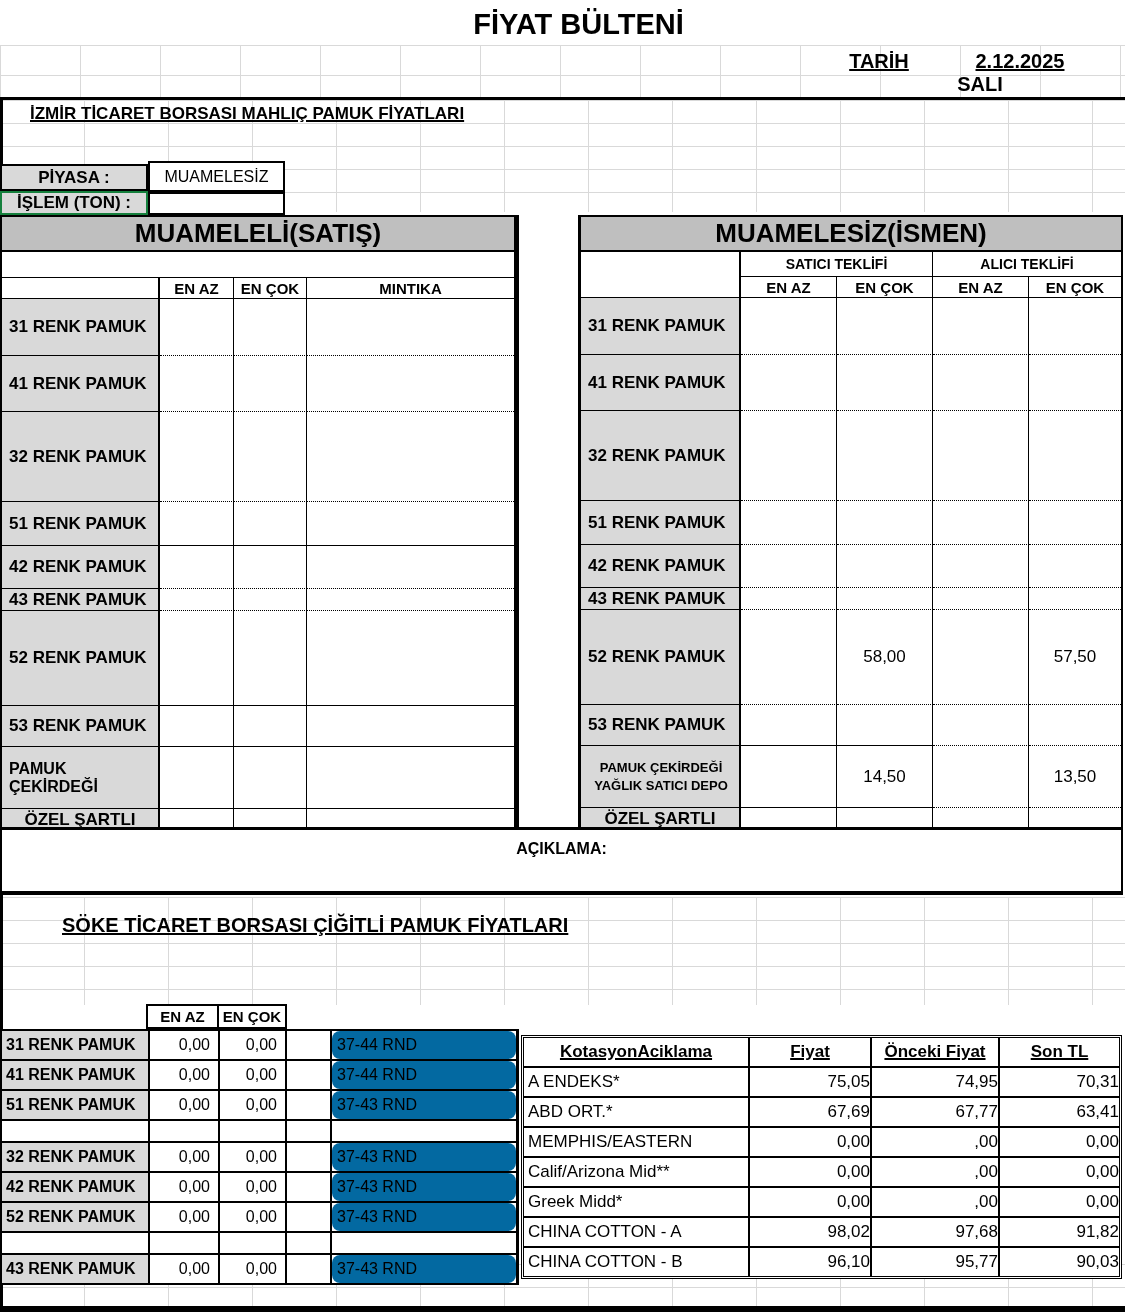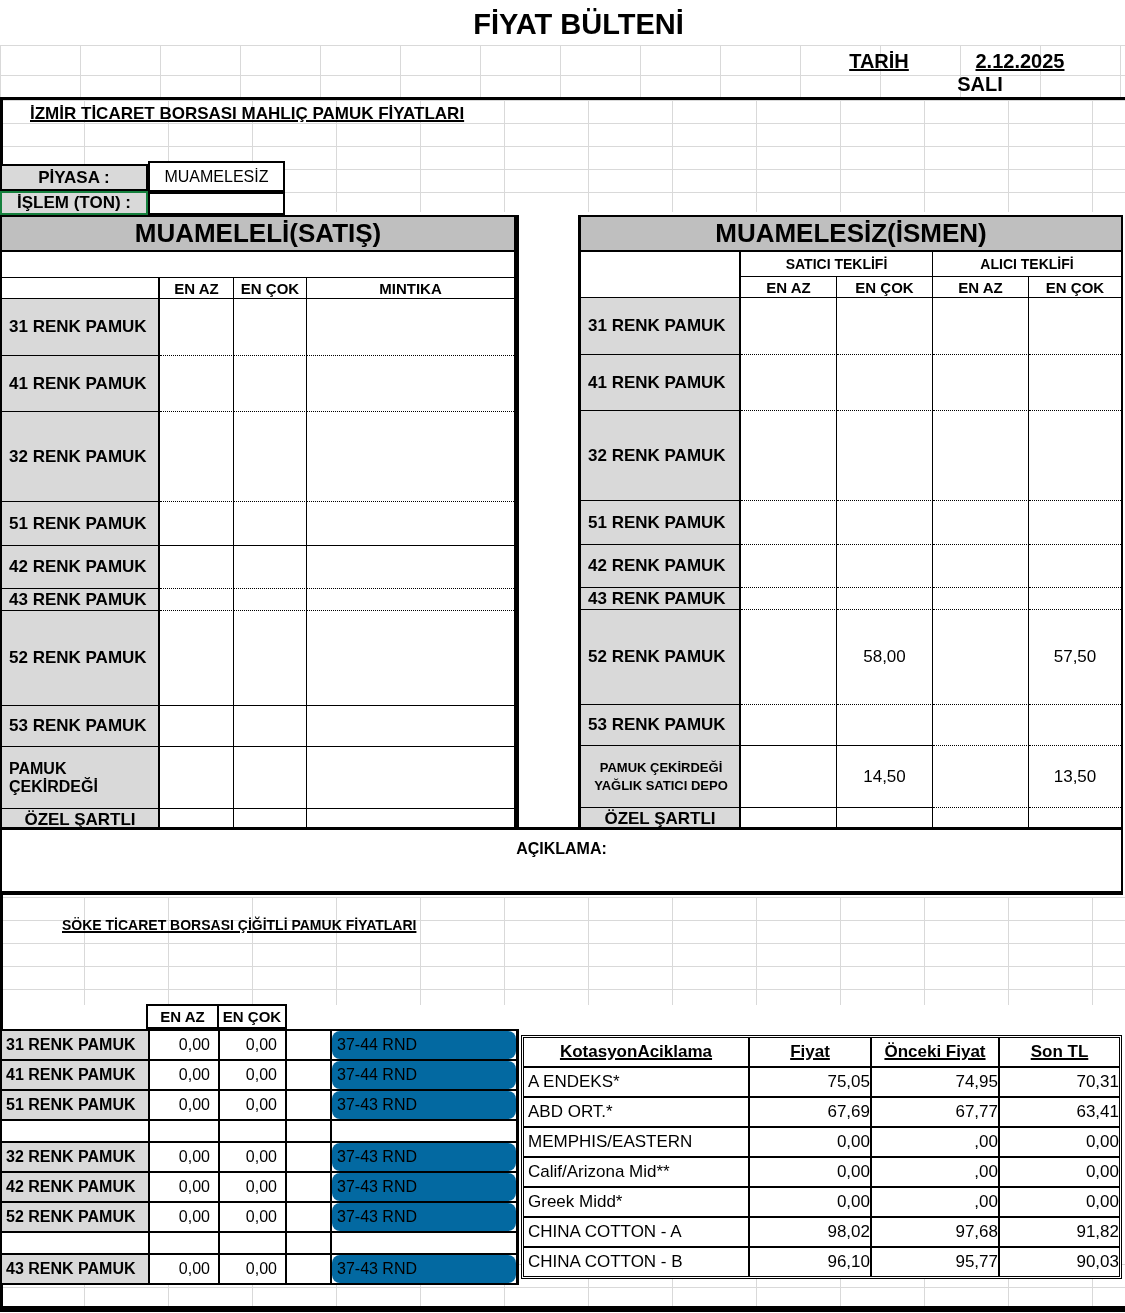--- a/index.html
+++ b/index.html
@@ -229,21 +229,21 @@
         <div class="cell vcell nob"></div>
         <div class="cell vcell nob"></div>
         <div class="cell vcell endc nob"></div>
     </div>
   </div>
 
   <div class="abs" style="left:0;top:827px;width:1123px;height:68px;background:#fff;border:2px solid #000;border-top:3px solid #000;border-bottom:4px solid #000;">
     <div class="b ctr" style="height:38px;font-size:16px;">AÇIKLAMA:</div>
   </div>
 
-  <div class="abs b u lft" style="left:62px;top:912px;width:560px;height:26px;font-size:14px;">SÖKE  TİCARET BORSASI ÇİĞİTLİ PAMUK FİYATLARI</div>
+  <div class="abs b u lft" style="left:62px;top:912px;width:560px;height:26px;font-size:20px;">SÖKE  TİCARET BORSASI ÇİĞİTLİ PAMUK FİYATLARI</div>
 
   <div class="abs" style="left:146px;top:1004px;width:141px;height:25px;background:#fff;border:2px solid #000;display:grid;grid-template-columns:71px 1fr;">
     <div class="ctr b" style="font-size:15px;border-right:2px solid #000;">EN AZ</div>
     <div class="ctr b" style="font-size:15px;">EN ÇOK</div>
   </div>
 
   <div class="abs" style="left:0;top:1029px;width:519px;border:2px solid #000;border-right:3px solid #000;background:#fff;">
     <div class="srow" style="height:28px;">
       <div class="scell slabel">31 RENK PAMUK</div>
       <div class="scell snum">0,00</div>

